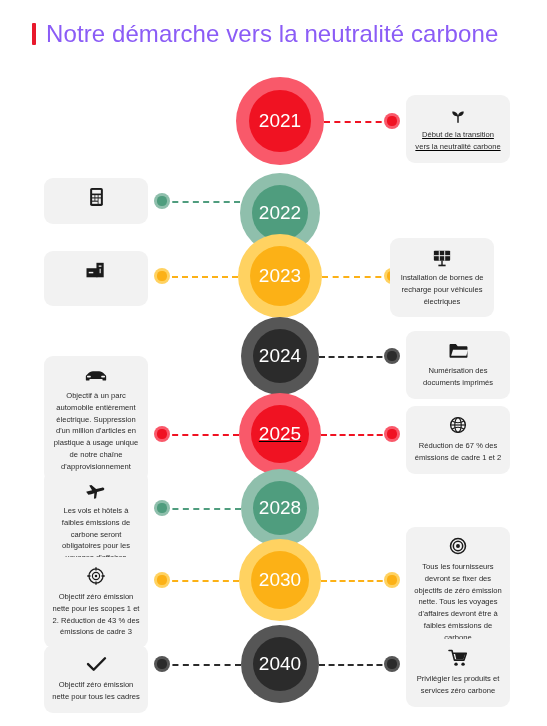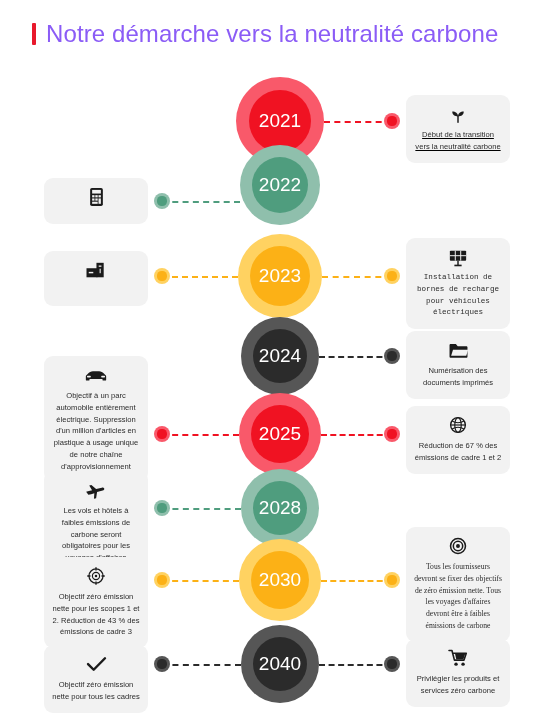--- a/index.html
+++ b/index.html
@@ -67,21 +67,21 @@
             <path d="M12 14c0-4-3-6-7-6 0 4 3 6 7 6z" fill="#1b1b1b"></path>
             <path d="M12 14c0-4 3-6 7-6 0 4-3 6-7 6z" fill="#1b1b1b"></path>
           </svg>
         </div>
               <div class="txt">Début de la transition vers la neutralité carbone</div>
       </div>
       <div class="dash" style="left:162px;top:201px;width:78px;border-color:#4f9d7e;"></div>
       <div class="dot" style="left:154px;top:193px;width:16px;height:16px;background:#8fbfac;">
               <div class="dot-in" style="width:9.2px;height:9.2px;background:#4f9d7e;"></div>
       </div>
-      <div class="circle" style="left:240px;top:145px;width:80px;height:80px;background:#8fbfac;">
+      <div class="circle" style="left:240px;top:173px;width:80px;height:80px;background:#8fbfac;">
             <div class="inner" style="width:56px;height:56px;background:#4f9d7e;">2022</div>
           </div>
       <div class="card" style="left:44px;top:178px;width:104px;min-height:46px;">
               <div class="ico">
           <svg width="15" height="20" viewBox="0 0 16 22">
             <rect x="1" y="1" width="14" height="20" rx="2" fill="#1b1b1b"></rect>
             <rect x="3.2" y="3.2" width="9.6" height="4" fill="#f2f2f2"></rect>
             <rect x="3.2" y="9" width="2.6" height="2.4" fill="#f2f2f2"></rect>
             <rect x="6.7" y="9" width="2.6" height="2.4" fill="#f2f2f2"></rect>
             <rect x="10.2" y="9" width="2.6" height="2.4" fill="#f2f2f2"></rect>
@@ -107,21 +107,21 @@
               <div class="ico">
           <svg width="22" height="19" viewBox="0 0 24 21">
             <rect x="12.5" y="2" width="8" height="16" fill="#1b1b1b"></rect>
             <rect x="15" y="5" width="3" height="1.4" fill="#f2f2f2"></rect>
             <rect x="16" y="8.5" width="1.2" height="5" fill="#f2f2f2"></rect>
             <rect x="1.5" y="8" width="12" height="10" fill="#1b1b1b"></rect>
             <rect x="4" y="12" width="5" height="1.6" fill="#f2f2f2"></rect>
           </svg>
         </div>
       </div>
-      <div class="card" style="left:406px;top:238px;width:104px;min-height:76px;font-family:Liberation Mono, monospace;">
+      <div class="card" style="left:390px;top:238px;width:104px;min-height:76px;">
               <div class="ico">
           <svg width="20" height="19" viewBox="0 0 22 21">
             <rect x="2" y="3" width="18" height="11" rx="1" fill="#1b1b1b"></rect>
             <g stroke="#f2f2f2" stroke-width="1.1">
               <line x1="8" y1="3" x2="8" y2="14"></line>
               <line x1="14" y1="3" x2="14" y2="14"></line>
               <line x1="2" y1="8.5" x2="20" y2="8.5"></line>
             </g>
             <rect x="10.2" y="14" width="1.6" height="5" fill="#1b1b1b"></rect>
             <rect x="7" y="18.4" width="8" height="1.8" fill="#1b1b1b"></rect>
@@ -146,21 +146,21 @@
               <div class="txt">Numérisation des documents imprimés</div>
       </div>
       <div class="dash" style="left:162px;top:434px;width:77px;border-color:#f01222;"></div>
       <div class="dot" style="left:154px;top:426px;width:16px;height:16px;background:#f9596a;">
               <div class="dot-in" style="width:9.2px;height:9.2px;background:#f01222;"></div>
       </div>
       <div class="dash" style="left:321px;top:434px;width:71px;border-color:#f01222;"></div>
       <div class="dot" style="left:384px;top:426px;width:16px;height:16px;background:#f9596a;">
               <div class="dot-in" style="width:9.2px;height:9.2px;background:#f01222;"></div>
       </div>
-      <div class="circle" style="left:239px;top:393px;width:82px;height:82px;background:#f9596a;">
+      <div class="circle" style="left:239px;top:393px;width:82px;height:82px;background:#f9596a;text-decoration:underline;">
             <div class="inner" style="width:58px;height:58px;background:#f01222;">2025</div>
           </div>
       <div class="card" style="left:44px;top:356px;width:104px;min-height:101px;">
               <div class="ico">
           <svg width="24" height="15" viewBox="0 0 26 16">
             <path d="M2 12.5V9.2c0-.6.2-1.1.6-1.5l1.6-1.5C5.6 4.3 7.6 3.4 9.7 3.4h6.6c2.1 0 4.1.9 5.5 2.8l1.6 1.5c.4.4.6.9.6 1.5v3.3c0 .6-.5 1-1 1h-2c-.6 0-1-.4-1-1v-.6H6v.6c0 .6-.4 1-1 1H3c-.5 0-1-.4-1-1z" fill="#1b1b1b"></path>
             <rect x="3.2" y="8.4" width="4.2" height="1.8" rx=".8" fill="#f2f2f2"></rect>
             <rect x="18.6" y="8.4" width="4.2" height="1.8" rx=".8" fill="#f2f2f2"></rect>
           </svg>
         </div>
@@ -213,21 +213,21 @@
             <g stroke="#1b1b1b" stroke-width="1.4" stroke-linecap="round">
               <line x1="10" y1="0.8" x2="10" y2="3.4"></line>
               <line x1="10" y1="16.6" x2="10" y2="19.2"></line>
               <line x1="0.8" y1="10" x2="3.4" y2="10"></line>
               <line x1="16.6" y1="10" x2="19.2" y2="10"></line>
             </g>
           </svg>
         </div>
               <div class="txt">Objectif zéro émission nette pour les scopes 1 et 2. Réduction de 43 % des émissions de cadre 3</div>
       </div>
-      <div class="card" style="left:406px;top:527px;width:104px;min-height:106px;font-family:Liberation Serif, serif;">
+      <div class="card" style="left:406px;top:527px;width:104px;min-height:106px;">
               <div class="ico">
           <svg width="18" height="18" viewBox="0 0 20 20">
             <circle cx="10" cy="10" r="8.3" fill="none" stroke="#1b1b1b" stroke-width="1.7"></circle>
             <circle cx="10" cy="10" r="5.2" fill="none" stroke="#1b1b1b" stroke-width="1.7"></circle>
             <circle cx="10" cy="10" r="2.2" fill="#1b1b1b"></circle>
           </svg>
         </div>
               <div class="txt">Tous les fournisseurs devront se fixer des objectifs de zéro émission nette. Tous les voyages d'affaires devront être à faibles émissions de carbone</div>
       </div>
       <div class="dash" style="left:162px;top:664px;width:79px;border-color:#2b2b2b;"></div>

